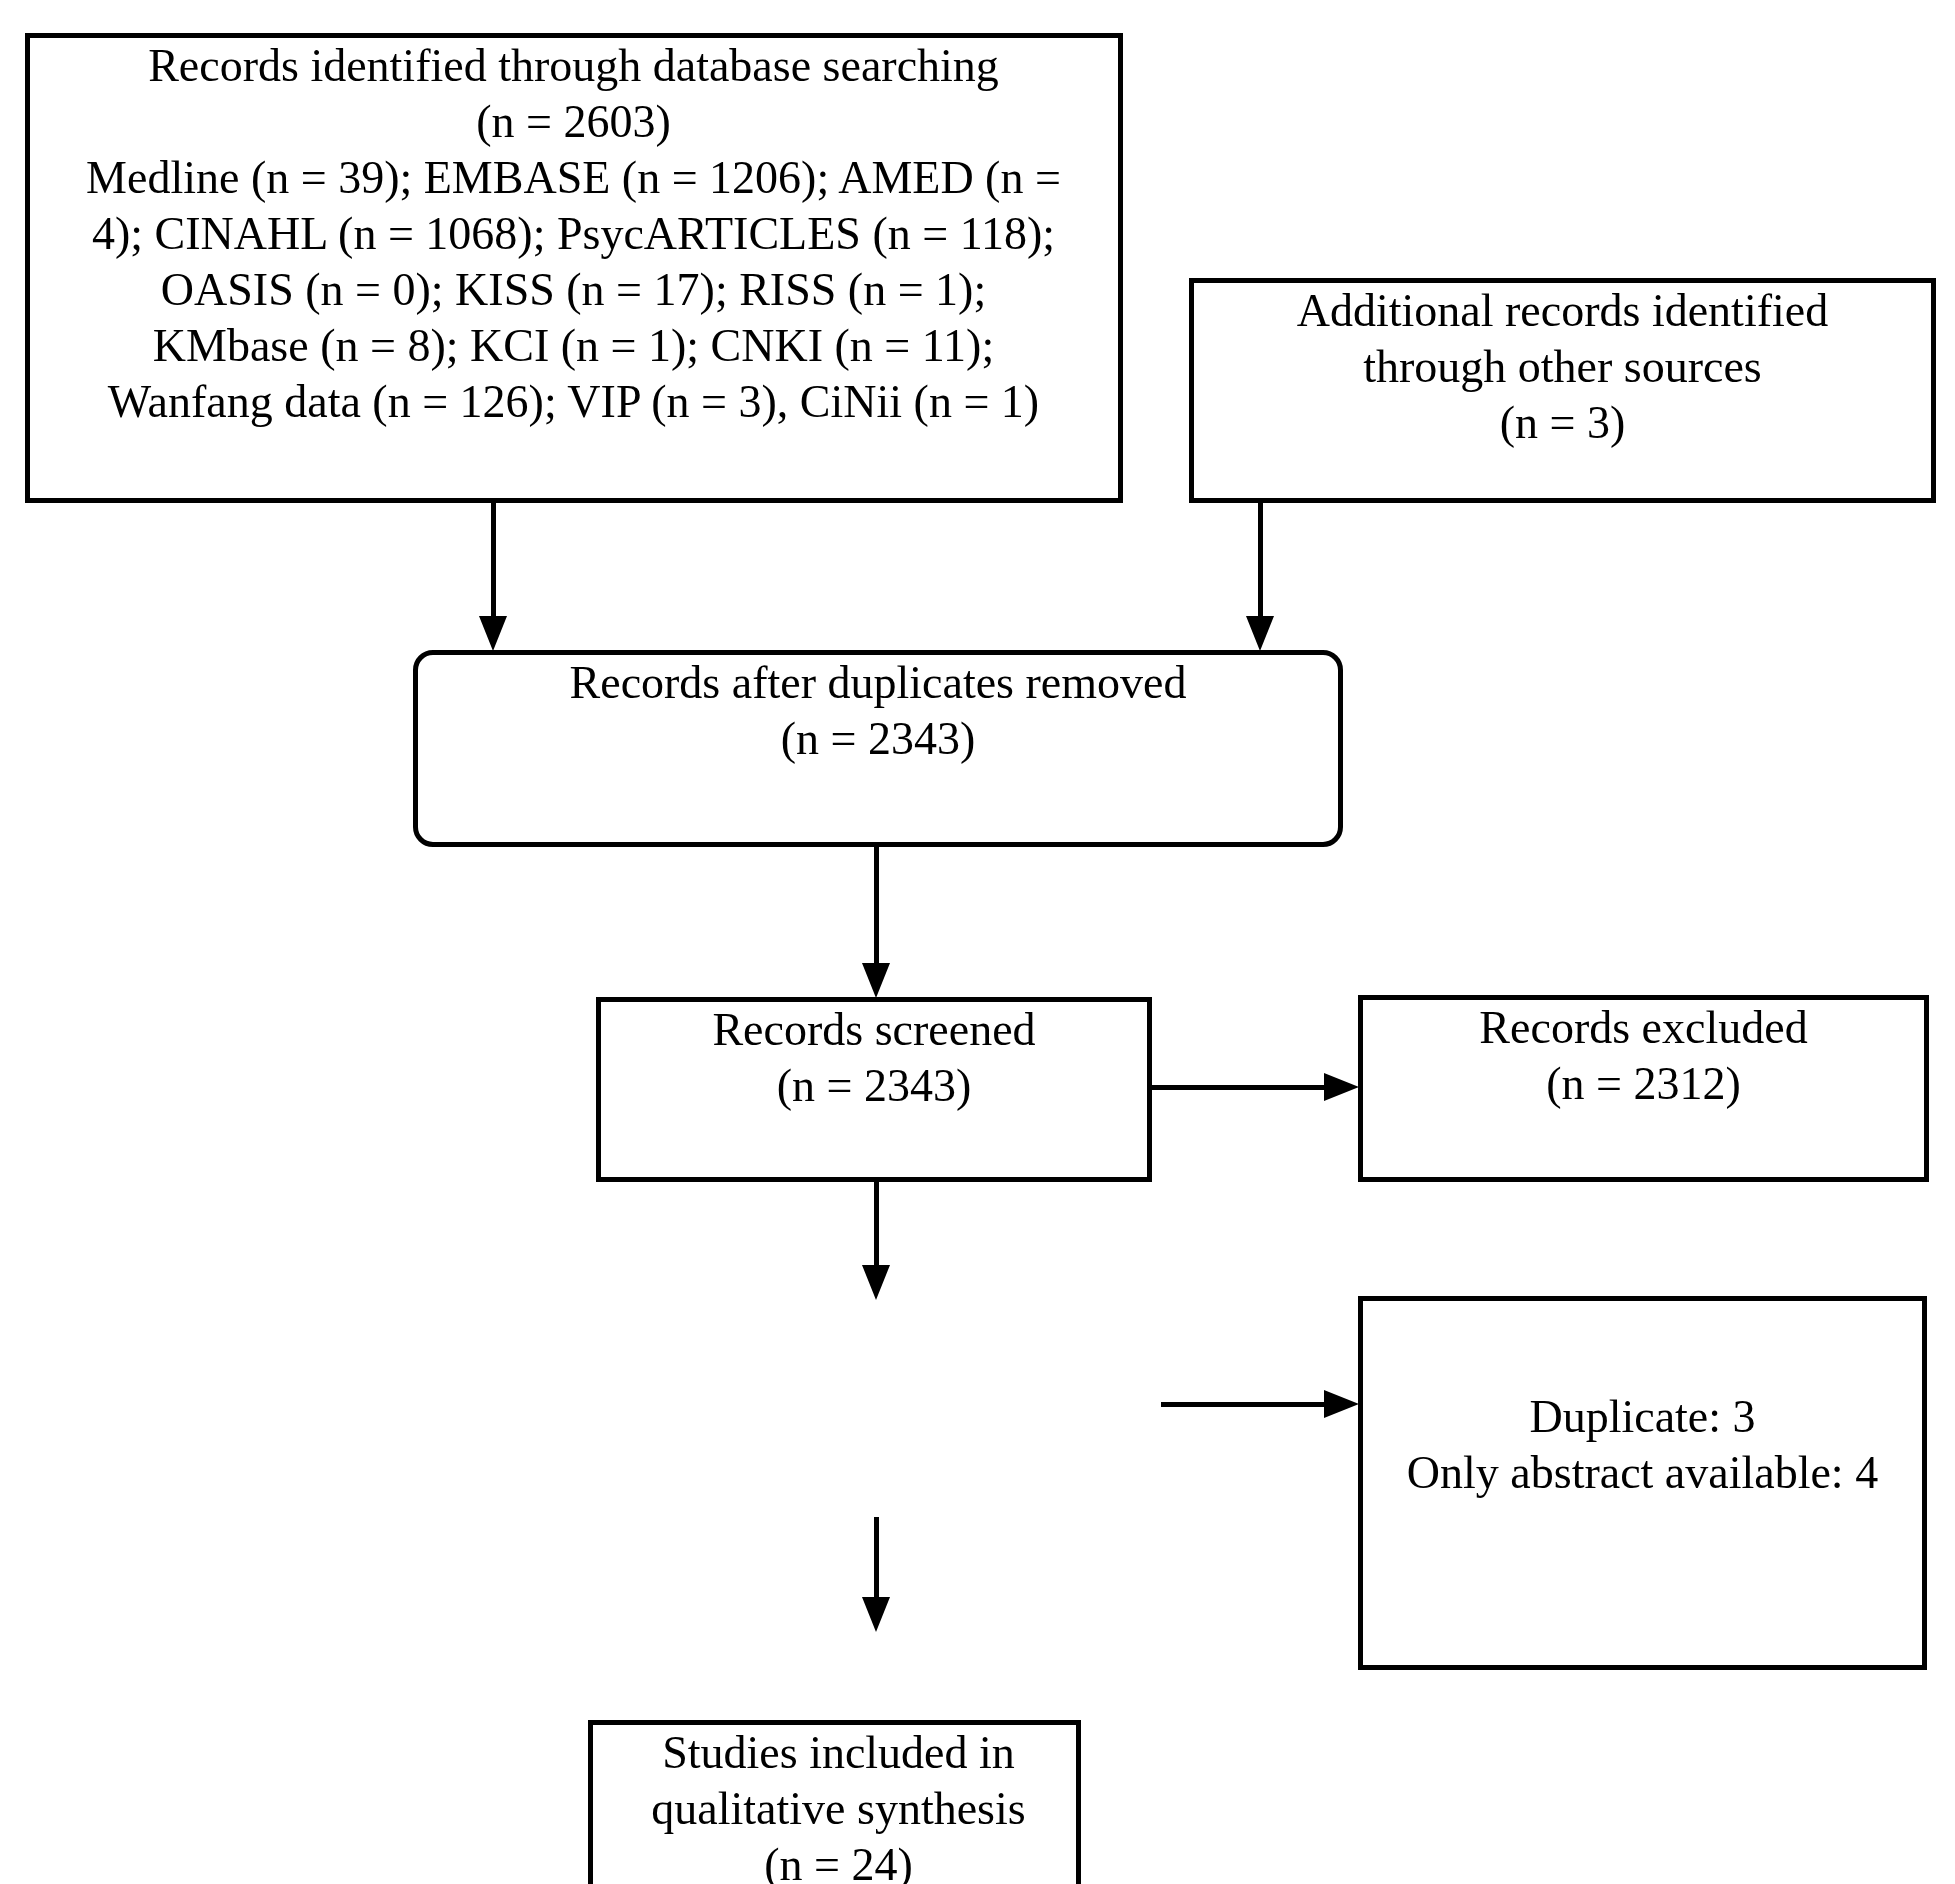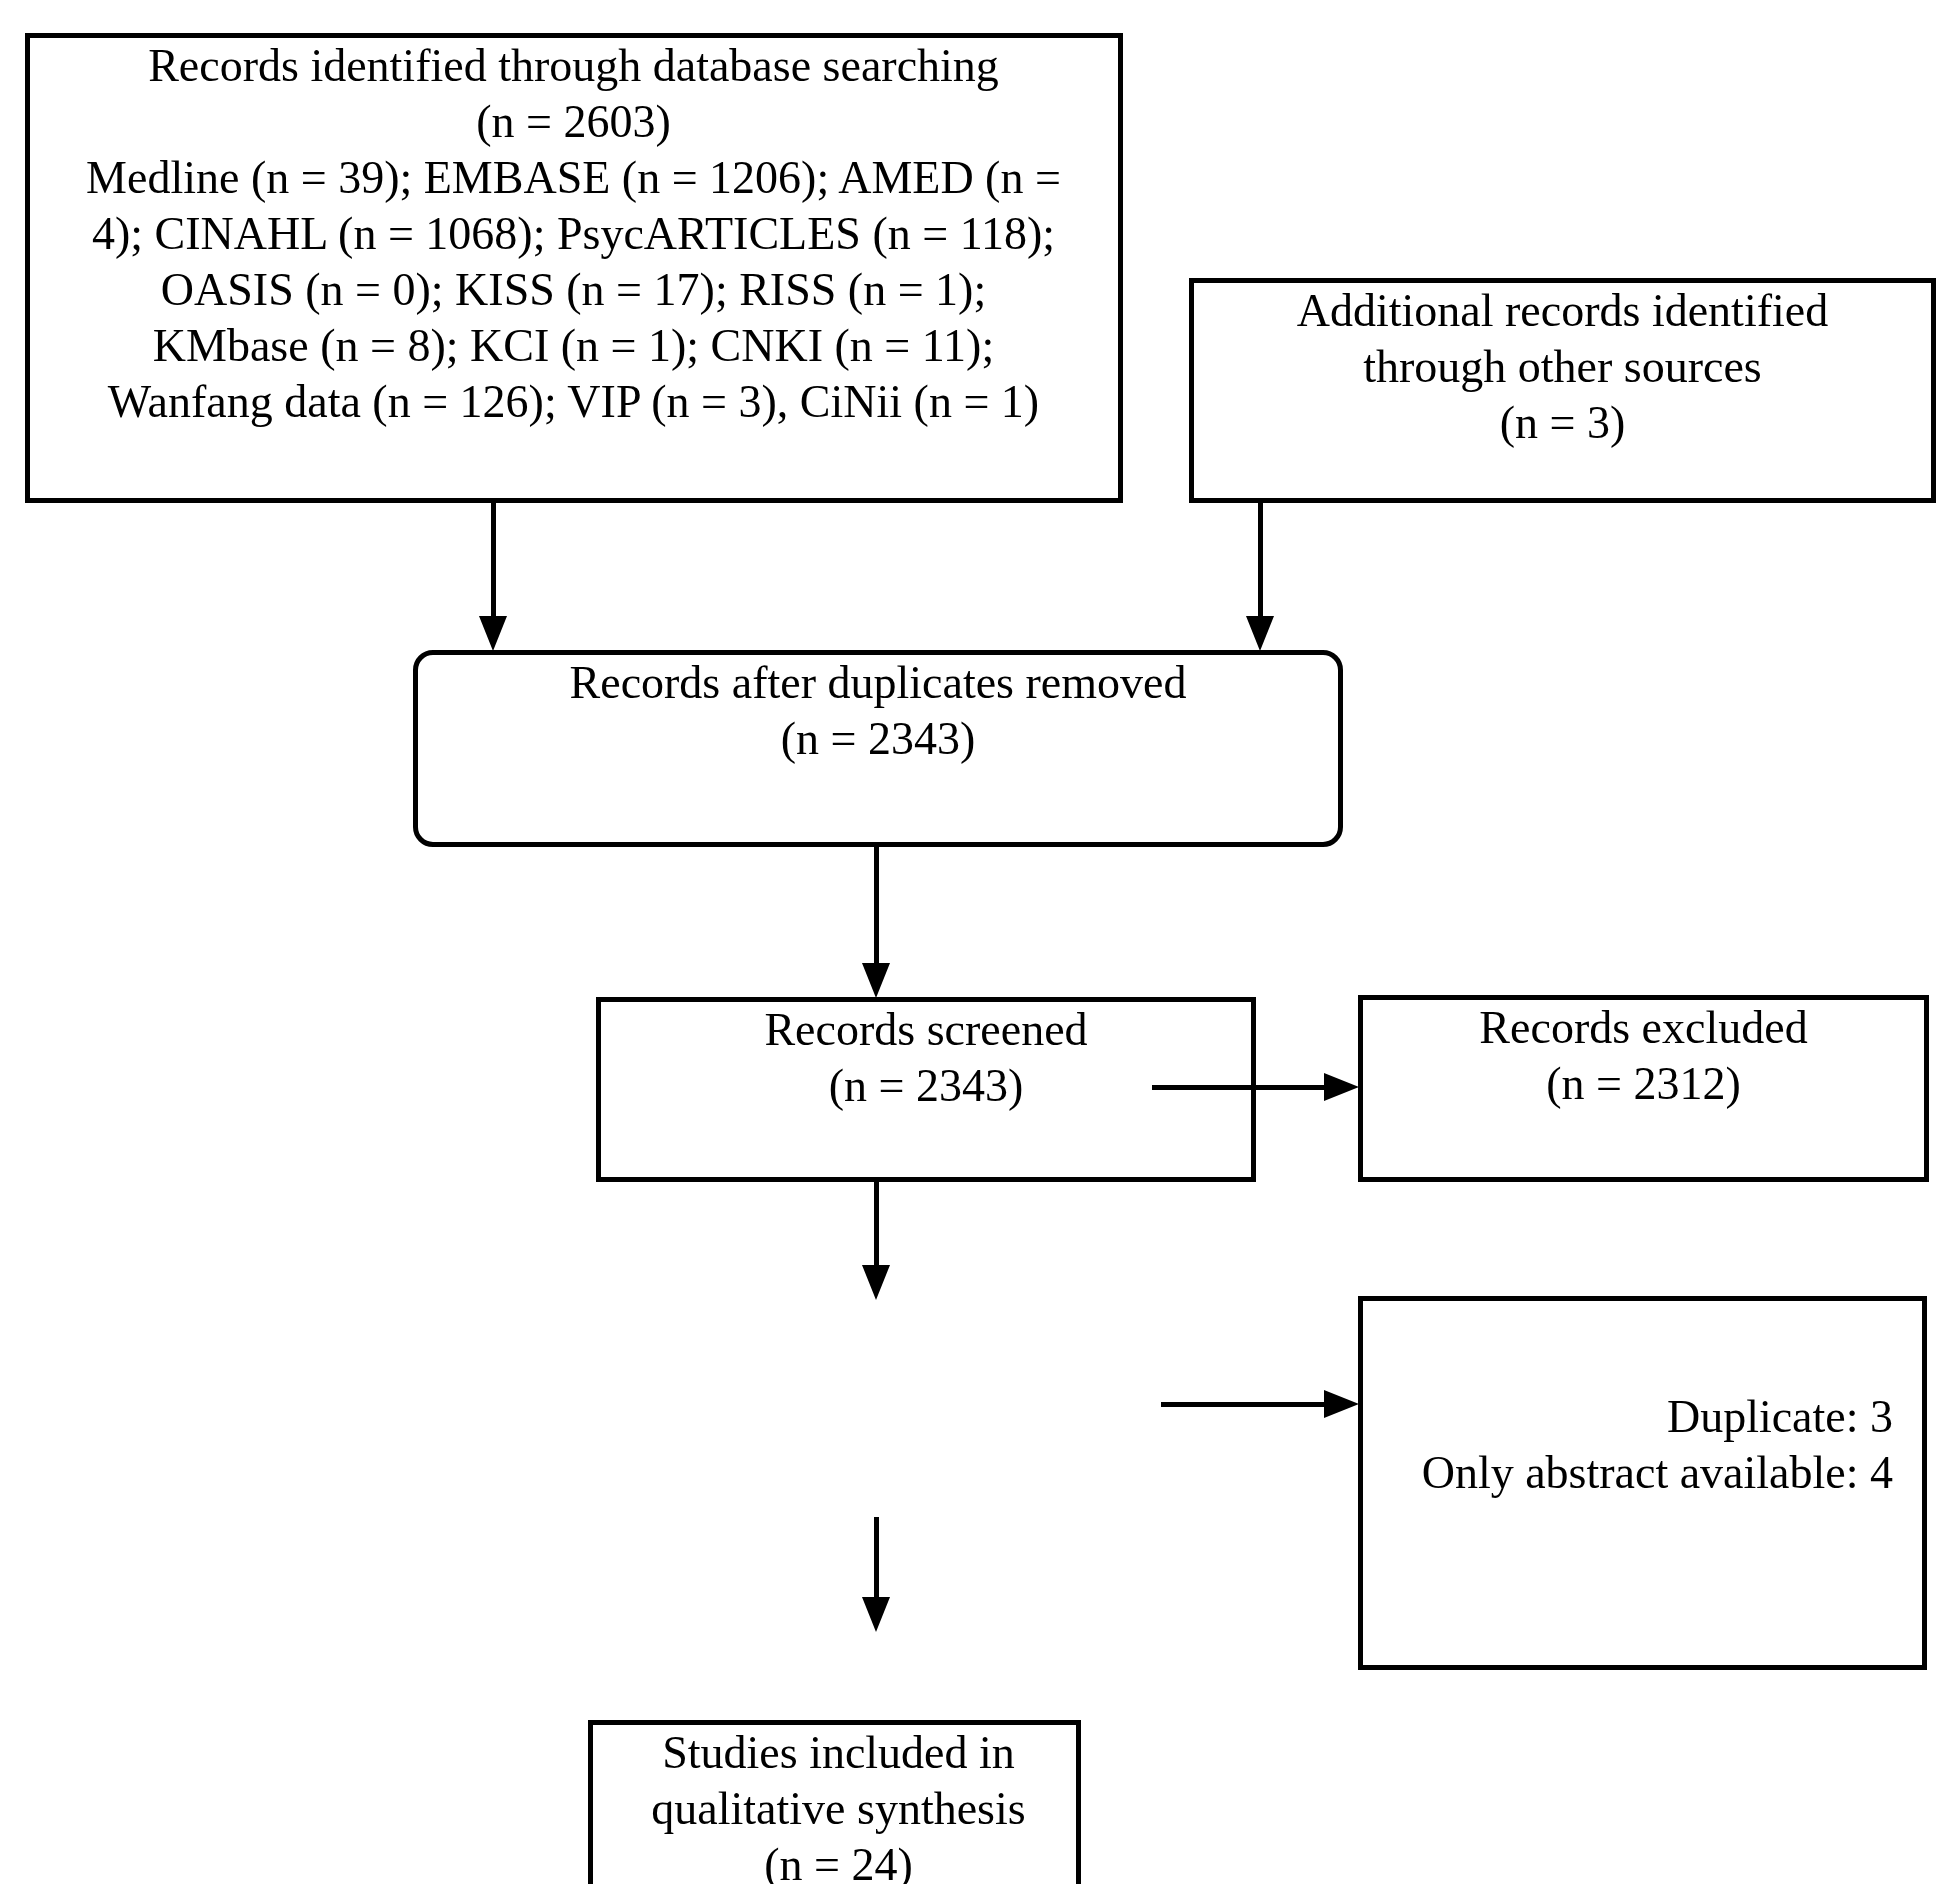--- a/index.html
+++ b/index.html
@@ -31,31 +31,31 @@
     font-size: 46px;
     line-height: 56px;
     white-space: pre-line;
   }
   .box .txt { width: 100%; white-space: pre-line; }
 
   
   .box-records-identified { left: 24.5px;   top: 33px;   width: 1098px; height: 470px; }
   .box-additional-records { left: 1189px; top: 278px;  width: 747px; height: 225px; }
   .box-after-duplicates   { left: 413px;  top: 650px;  width: 930px; height: 197px; border-radius: 20px; }
-  .box-records-screened   { left: 596px;  top: 997px; width: 660px;  height: 185px; }
+  .box-records-screened   { left: 596px;  top: 997px; width: 556px;  height: 185px; }
   .box-records-excluded   { left: 1358px; top: 995px; width: 571px;  height: 187px; }
   .box-fulltext-assessed  { left: 588px;  top: 1298px; width: 574px;  height: 219px; }
   .box-fulltext-excluded  {
     left: 1358px; top: 1296px; width: 569px; height: 374px;
     align-items: flex-start;
     padding: 31.5px 29px 0 29px;
   }
   .box-fulltext-excluded .inner { width: 100%; }
   .box-fulltext-excluded .heading { text-align: center; white-space: pre-line; }
-  .box-fulltext-excluded .reasons { text-align: right;  white-space: pre-line; }
+  .box-fulltext-excluded .reasons { text-align: center;  white-space: pre-line; }
   .box-studies-included   { left: 588px;  top: 1720px; width: 493px;  height: 225px; padding-left: 8px; }
 
   
   .arrow { position: absolute; }
   .arrow-down { width: 31px; }
   .arrow-down .shaft {
     position: absolute; left: 50%; top: 0; bottom: 32px;
     width: 4.9px; margin-left: -2.4px; background: var(--line-color);
   }
   .arrow-down .head {

